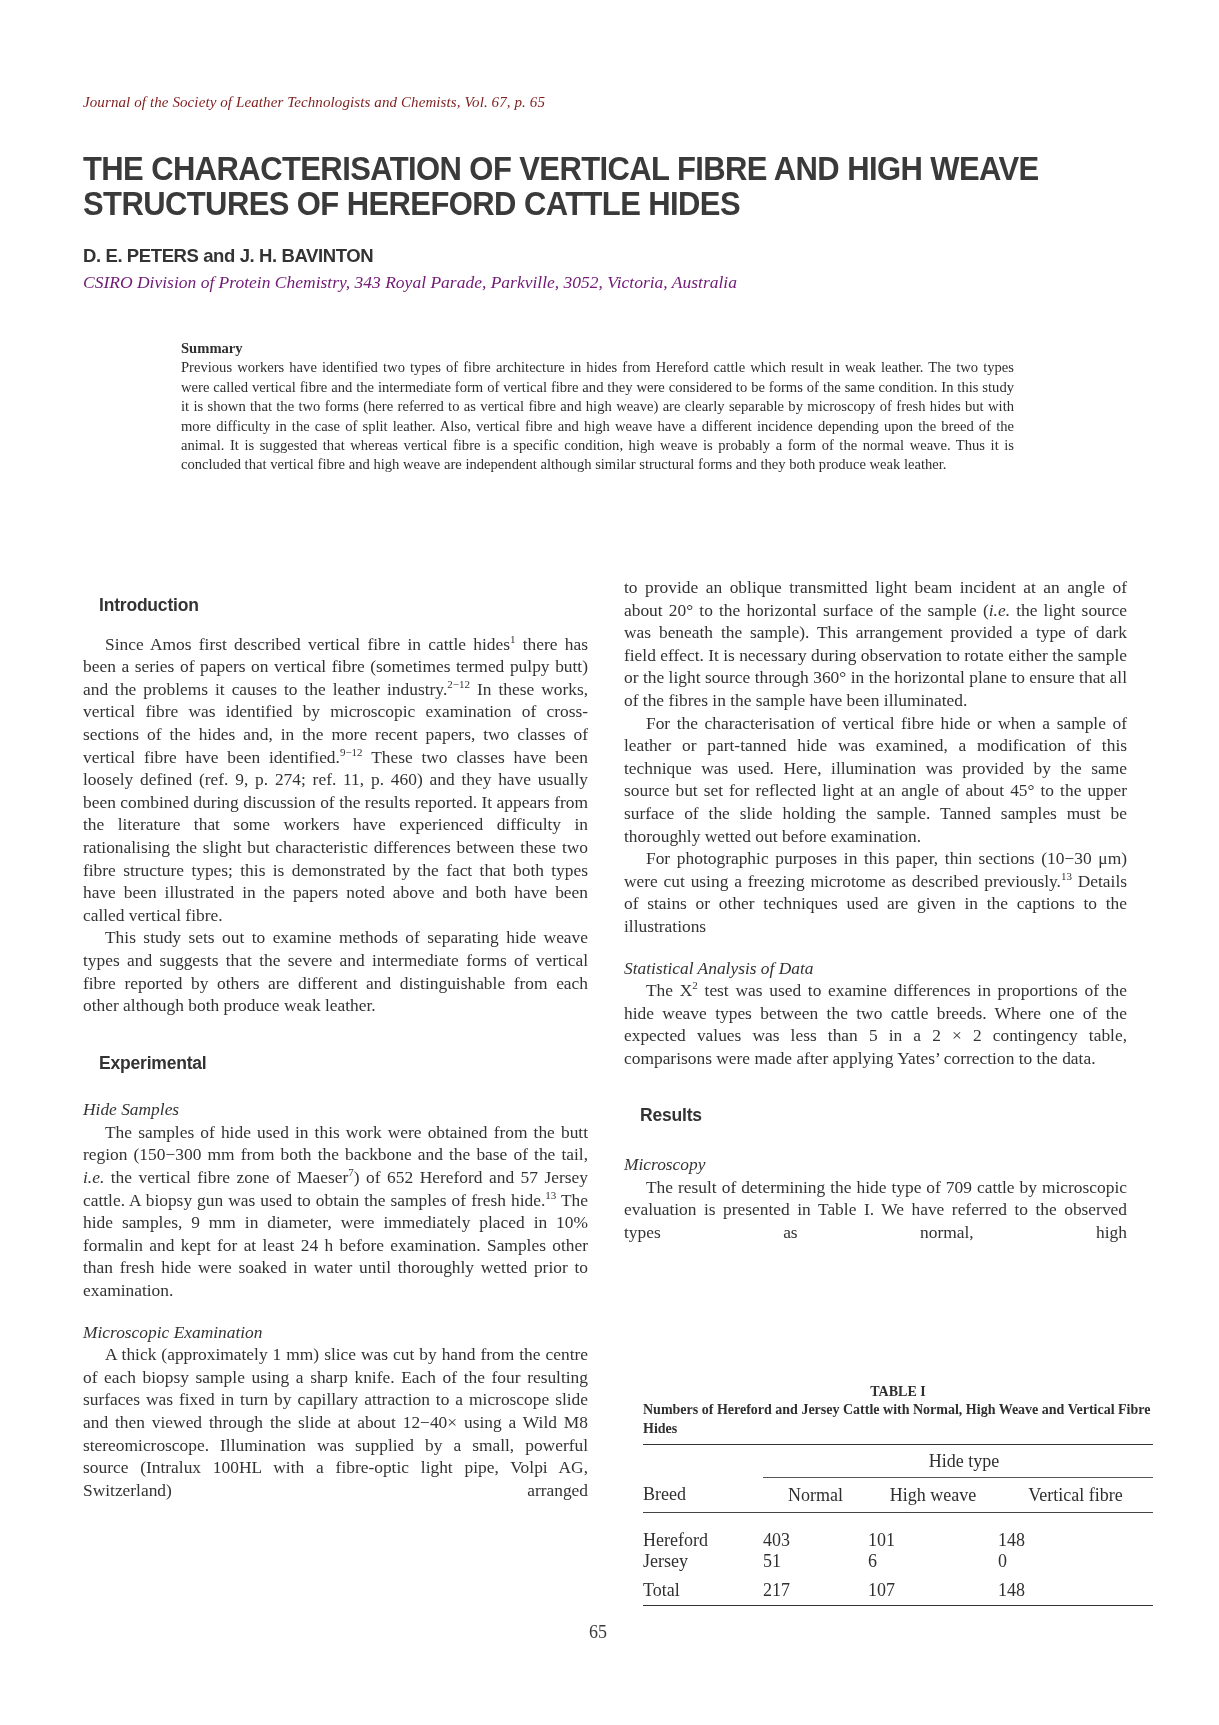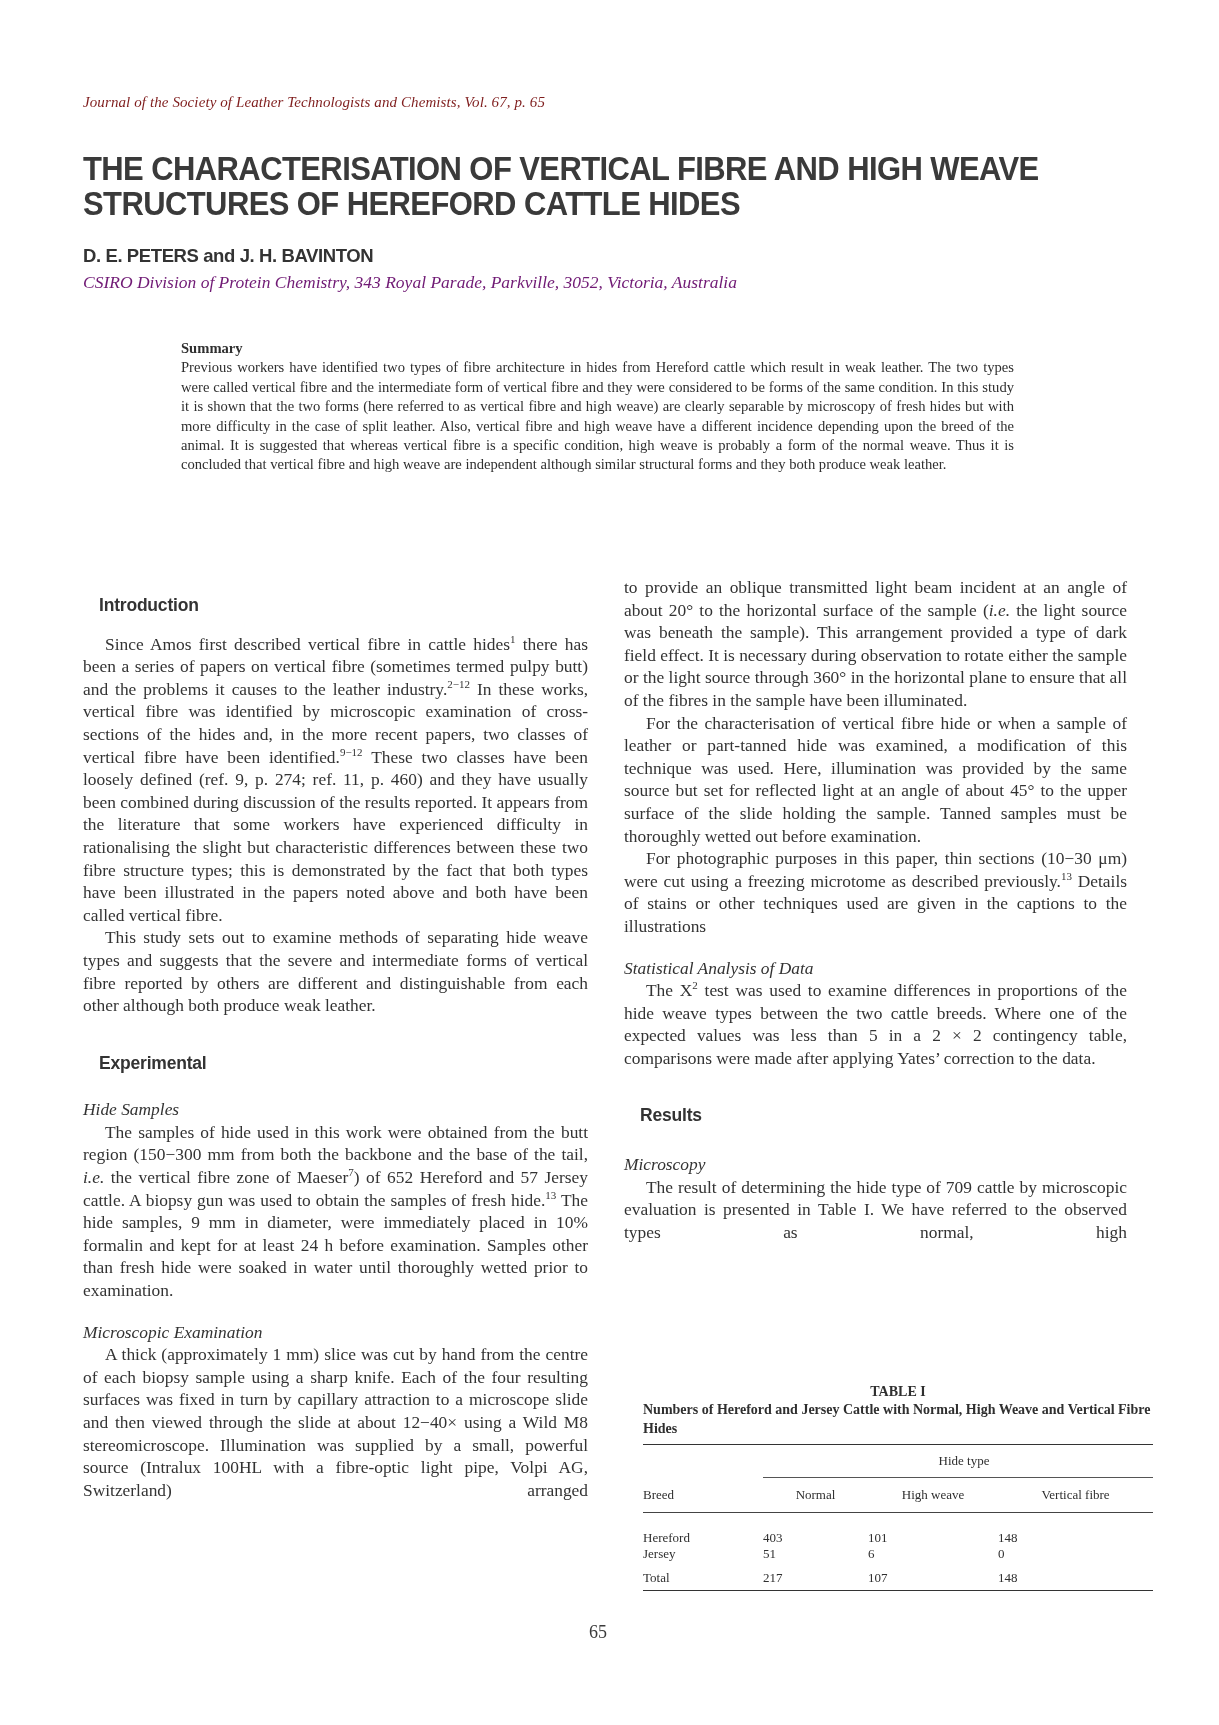--- a/index.html
+++ b/index.html
@@ -52,21 +52,21 @@
     .gap-m { height: 14px; }
     sup { font-size: 11px; line-height: 0; vertical-align: 7px; }
     i { font-style: italic; }
 
     .table-block {
       position: absolute; left: 627px; top: 1384px; width: 510px;
       font-size: 14px; color: #2f2f2f; margin-left: 16px;
     }
     .table-label { text-align: center; font-weight: bold; font-size: 14px; line-height: 16px; }
     .table-caption { text-align: left; font-weight: bold; font-size: 14px; line-height: 19px; margin-bottom: 6px; }
-    table { width: 100%; border-collapse: collapse; font-size: 13px; }
+    table { width: 100%; border-collapse: collapse; font-size: 18px; }
     .rule-top { border-top: 1.5px solid #333; }
     .rule-bottom { border-bottom: 1.5px solid #333; }
     td, th { padding: 0; font-weight: normal; }
     .hide-type-cell { text-align: center; height: 32px; vertical-align: middle; }
     .hide-type-cell span { display: inline-block; padding-left: 12px; }
     .subrule { border-bottom: 1px solid #555; }
     .hdr-row td { height: 34px; vertical-align: middle; }
     .hdr-row { border-bottom: 1.2px solid #444; }
     .num { text-align: left; }
     .c1 { width: 120px; text-align: left; }

